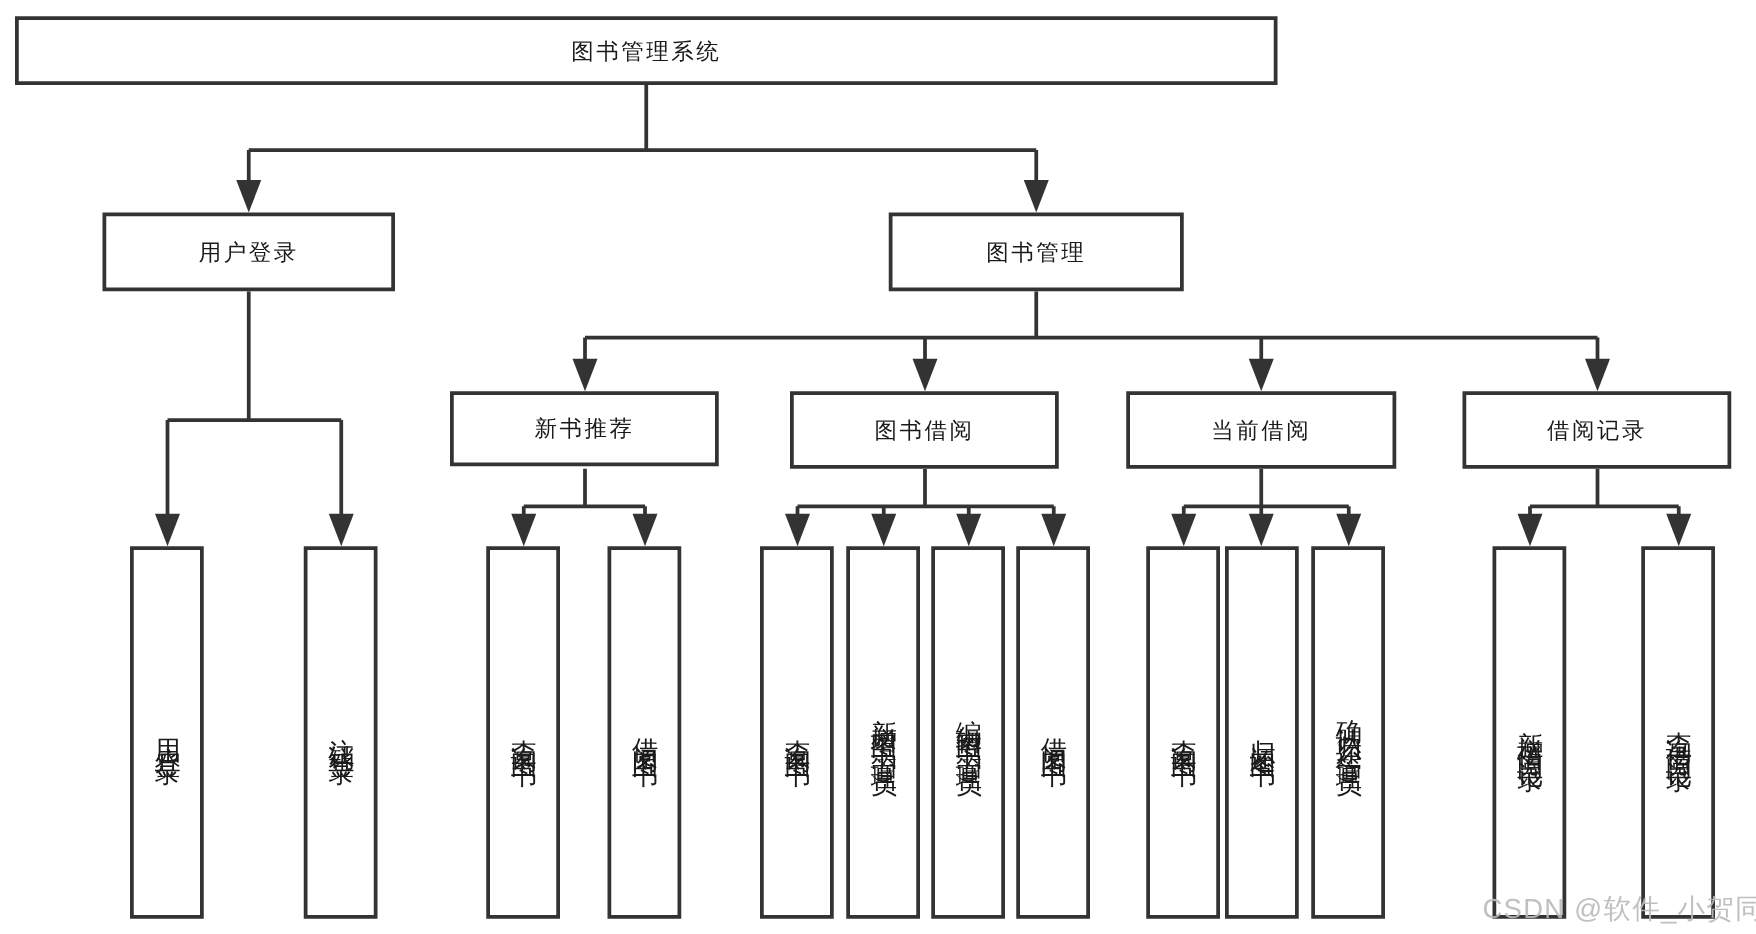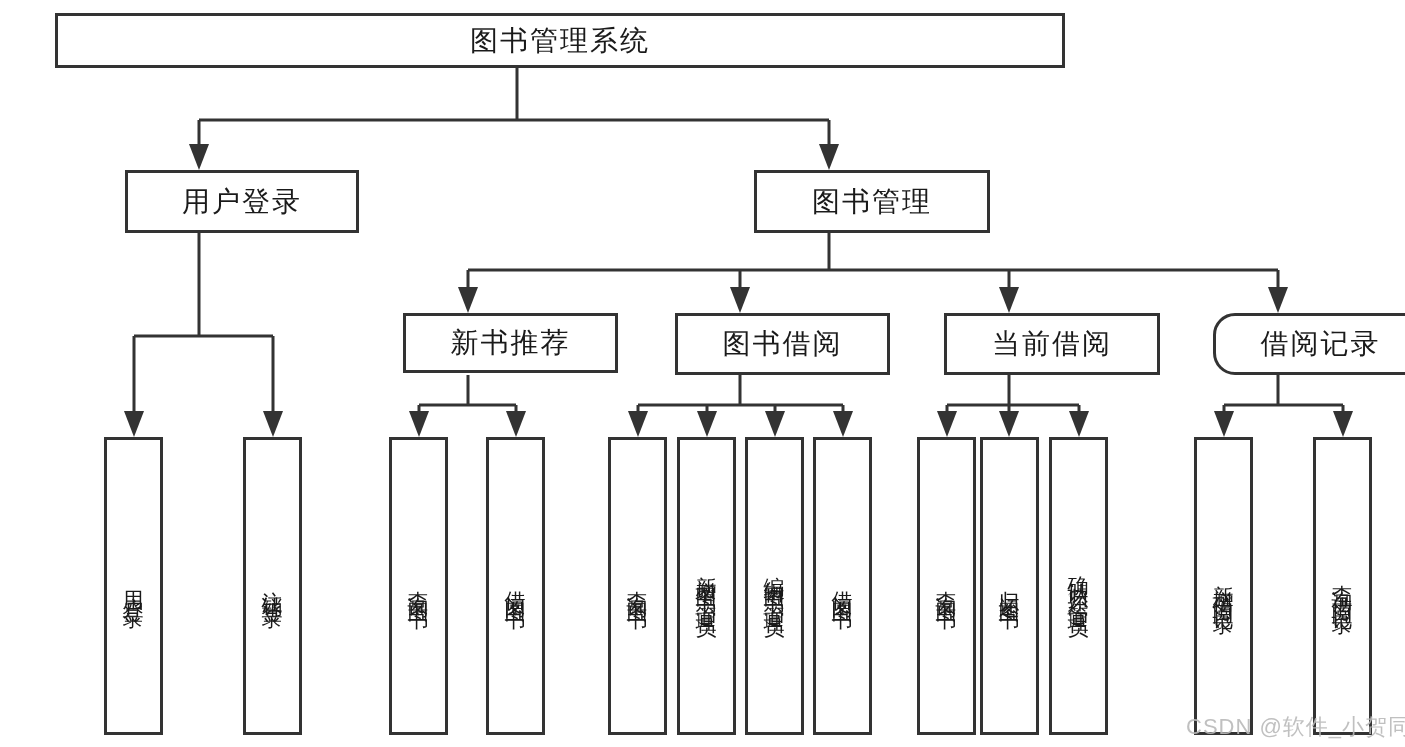--- a/index.html
+++ b/index.html
@@ -26,42 +26,41 @@
     box-sizing: border-box;
     background: #ffffff;
     border: 3px solid #333333;
     display: flex;
     align-items: center;
     justify-content: center;
     color: #1a1a1a;
     z-index: 2;
   }
   .h-box {
-    font-size: 28px;
+    font-size: 18px;
     letter-spacing: 2px;
     white-space: nowrap;
-    margin-left: 43px;
   }
   .v-box {
     writing-mode: vertical-rl;
     text-orientation: mixed;
     font-size: 21px;
     letter-spacing: 6px;
     line-height: 1;
   }
   
   .n-root  { left: 12px;   top: 13px;  width: 1010px; height: 55px; }
   
   .n-b1    { left: 82px;   top: 170px; width: 234px;  height: 63px; }
   .n-b2    { left: 711px;  top: 170px; width: 236px;  height: 63px; font-family: Liberation Serif, serif; }
   
   .n-m1    { left: 360px;  top: 313px; width: 215px;  height: 60px; }
   .n-m2    { left: 632px;  top: 313px; width: 215px;  height: 62px; justify-content: center; }
   .n-m3    { left: 901px;  top: 313px; width: 216px;  height: 62px; align-items: center; }
-  .n-m4    { left: 1170px; top: 313px; width: 215px;  height: 62px; border-radius: 22px; }
+  .n-m4    { left: 1170px; top: 313px; width: 215px;  height: 62px; }
   
   .leaf    { top: 437px; width: 59px; height: 298px; }
   .n-l1  { left: 104px; }
   .n-l2  { left: 243px; }
   .n-l3  { left: 389px; }
   .n-l4  { left: 486px; }
   .n-l5  { left: 608px; }
   .n-l6  { left: 677px; }
   .n-l7  { left: 745px; }
   .n-l8  { left: 813px; }

